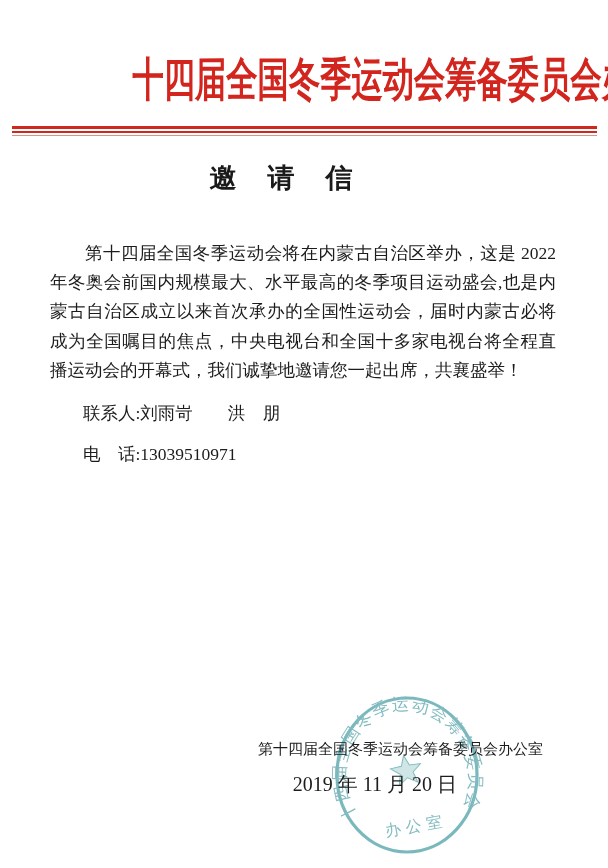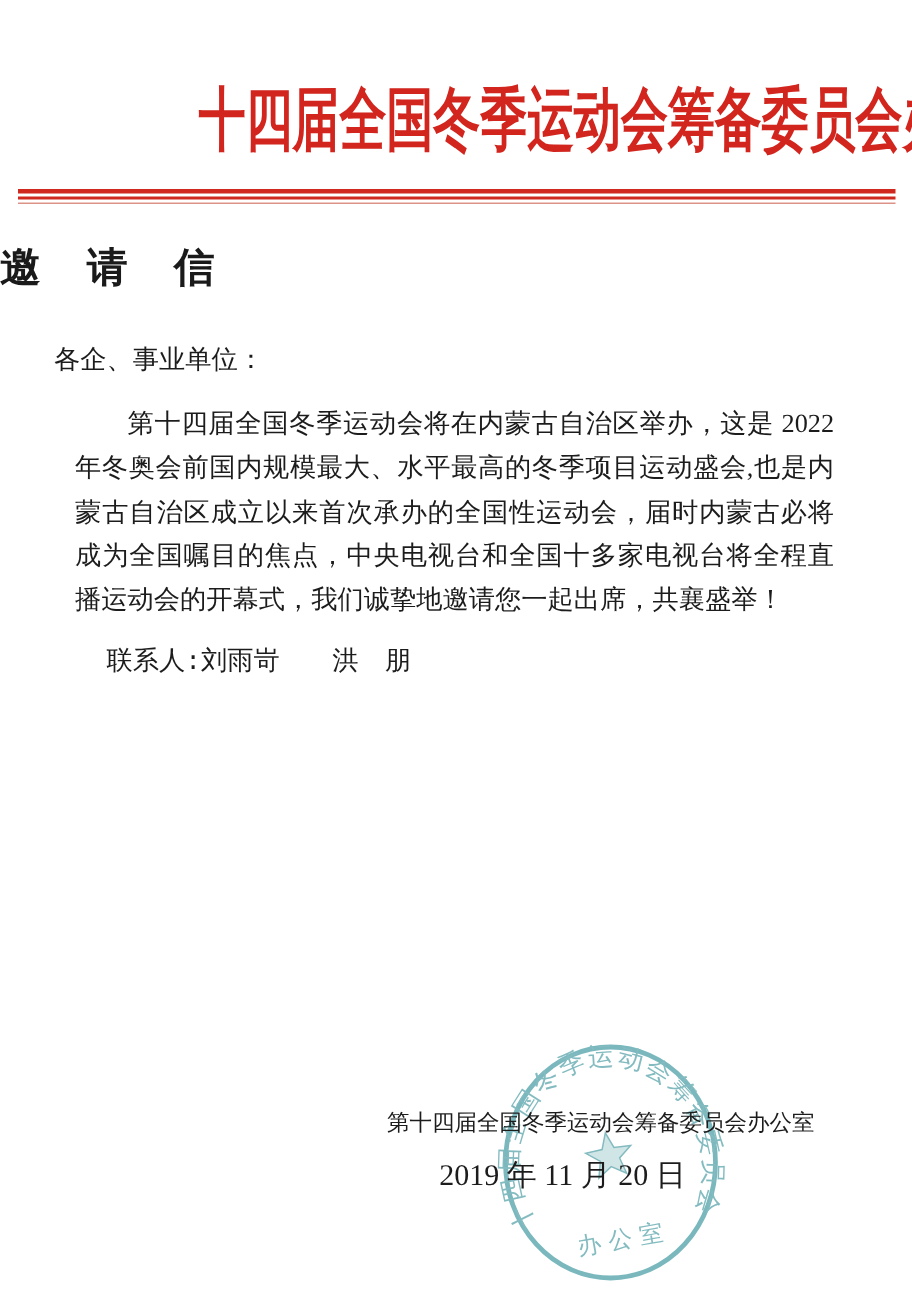--- a/index.html
+++ b/index.html
@@ -10,30 +10,30 @@
   .letterhead{
     position:absolute;top:52px;left:0;width:608px;text-align:center;
     color:#d2251e;font-weight:bold;font-size:46px;line-height:56px;white-space:nowrap;
   }
   .letterhead .squeeze{display:inline-block;transform:scaleX(0.68);transform-origin:center center;}
   .rule{position:absolute;left:12px;right:11px;background:#d0281f;}
   .rule-1{top:126px;height:3.2px;}
   .rule-2{top:130.8px;height:2.6px;}
   .rule-3{top:134.8px;height:1.6px;background:#dd9288;}
   .doc-title{
-    position:absolute;top:161px;left:0;width:564px;text-align:left;
+    position:absolute;top:161px;left:0;width:564px;text-align:center;
     font-size:27px;font-weight:bold;line-height:34px;color:#1a1a1a;letter-spacing:2px;
   }
   .body-text{
     position:absolute;top:225px;left:36px;width:534px;
     font-size:17.5px;line-height:29.2px;text-align:justify;text-justify:inter-ideograph;
   }
   .body-text p{margin:14px;text-indent:2em;}
   .salutation{margin:0;}
-  .contact-line{margin:0;padding-left:35px;font-family:Liberation Mono, monospace;}
+  .contact-line{margin:12px;padding-left:35px;}
   .signature{
     position:absolute;top:737px;right:65px;
     font-size:15px;line-height:24px;white-space:nowrap;z-index:3;
   }
   .date-line{
     position:absolute;top:772px;left:260px;width:230px;text-align:center;
     font-size:20px;line-height:24px;white-space:nowrap;z-index:3;
   }
   .seal{position:absolute;left:327px;top:689px;width:160px;height:172px;z-index:2;opacity:0.92;}
   .seal text{font-family:"Liberation Serif",serif;}
@@ -47,23 +47,23 @@
     <span class="squeeze">十四届全国冬季运动会筹备委员会办公室</span>
   </div>
 
   <div class="rule rule-1"></div>
   <div class="rule rule-2"></div>
   <div class="rule rule-3"></div>
 
   <div class="doc-title">邀　请　信</div>
 
   <div class="body-text">
-    <div class="salutation">各企、事业单位：</div>
     <p>第十四届全国冬季运动会将在内蒙古自治区举办，这是 2022 年冬奥会前国内规模最大、水平最高的冬季项目运动盛会,也是内蒙古自治区成立以来首次承办的全国性运动会，届时内蒙古必将成为全国嘱目的焦点，中央电视台和全国十多家电视台将全程直播运动会的开幕式，我们诚挚地邀请您一起出席，共襄盛举！</p>
     <div class="contact-line">联系人:刘雨岢　　洪　朋</div>
+    <div class="contact-line">电　话:13039510971</div>
   </div>
 
   <div class="signature">第十四届全国冬季运动会筹备委员会办公室</div>
   <div class="date-line">2019 年 11 月 20 日</div>
 
   <svg class="seal" viewBox="-80 -86 160 172" xmlns="http://www.w3.org/2000/svg">
     <ellipse cx="0" cy="0" rx="70" ry="77" fill="none" stroke="#6fb3b9" stroke-width="3.2"></ellipse>
     <g transform="rotate(-10)">
       <defs>
         <path id="sealArc" d="M -53 38 A 62 68 0 1 1 53 38" fill="none"></path>

